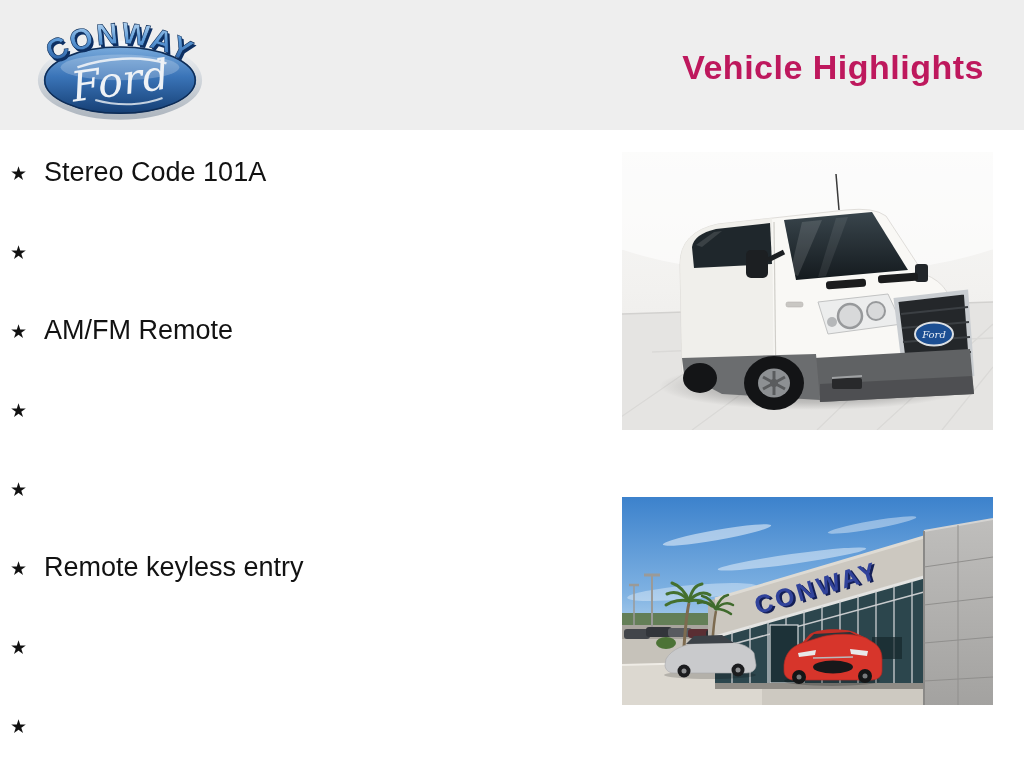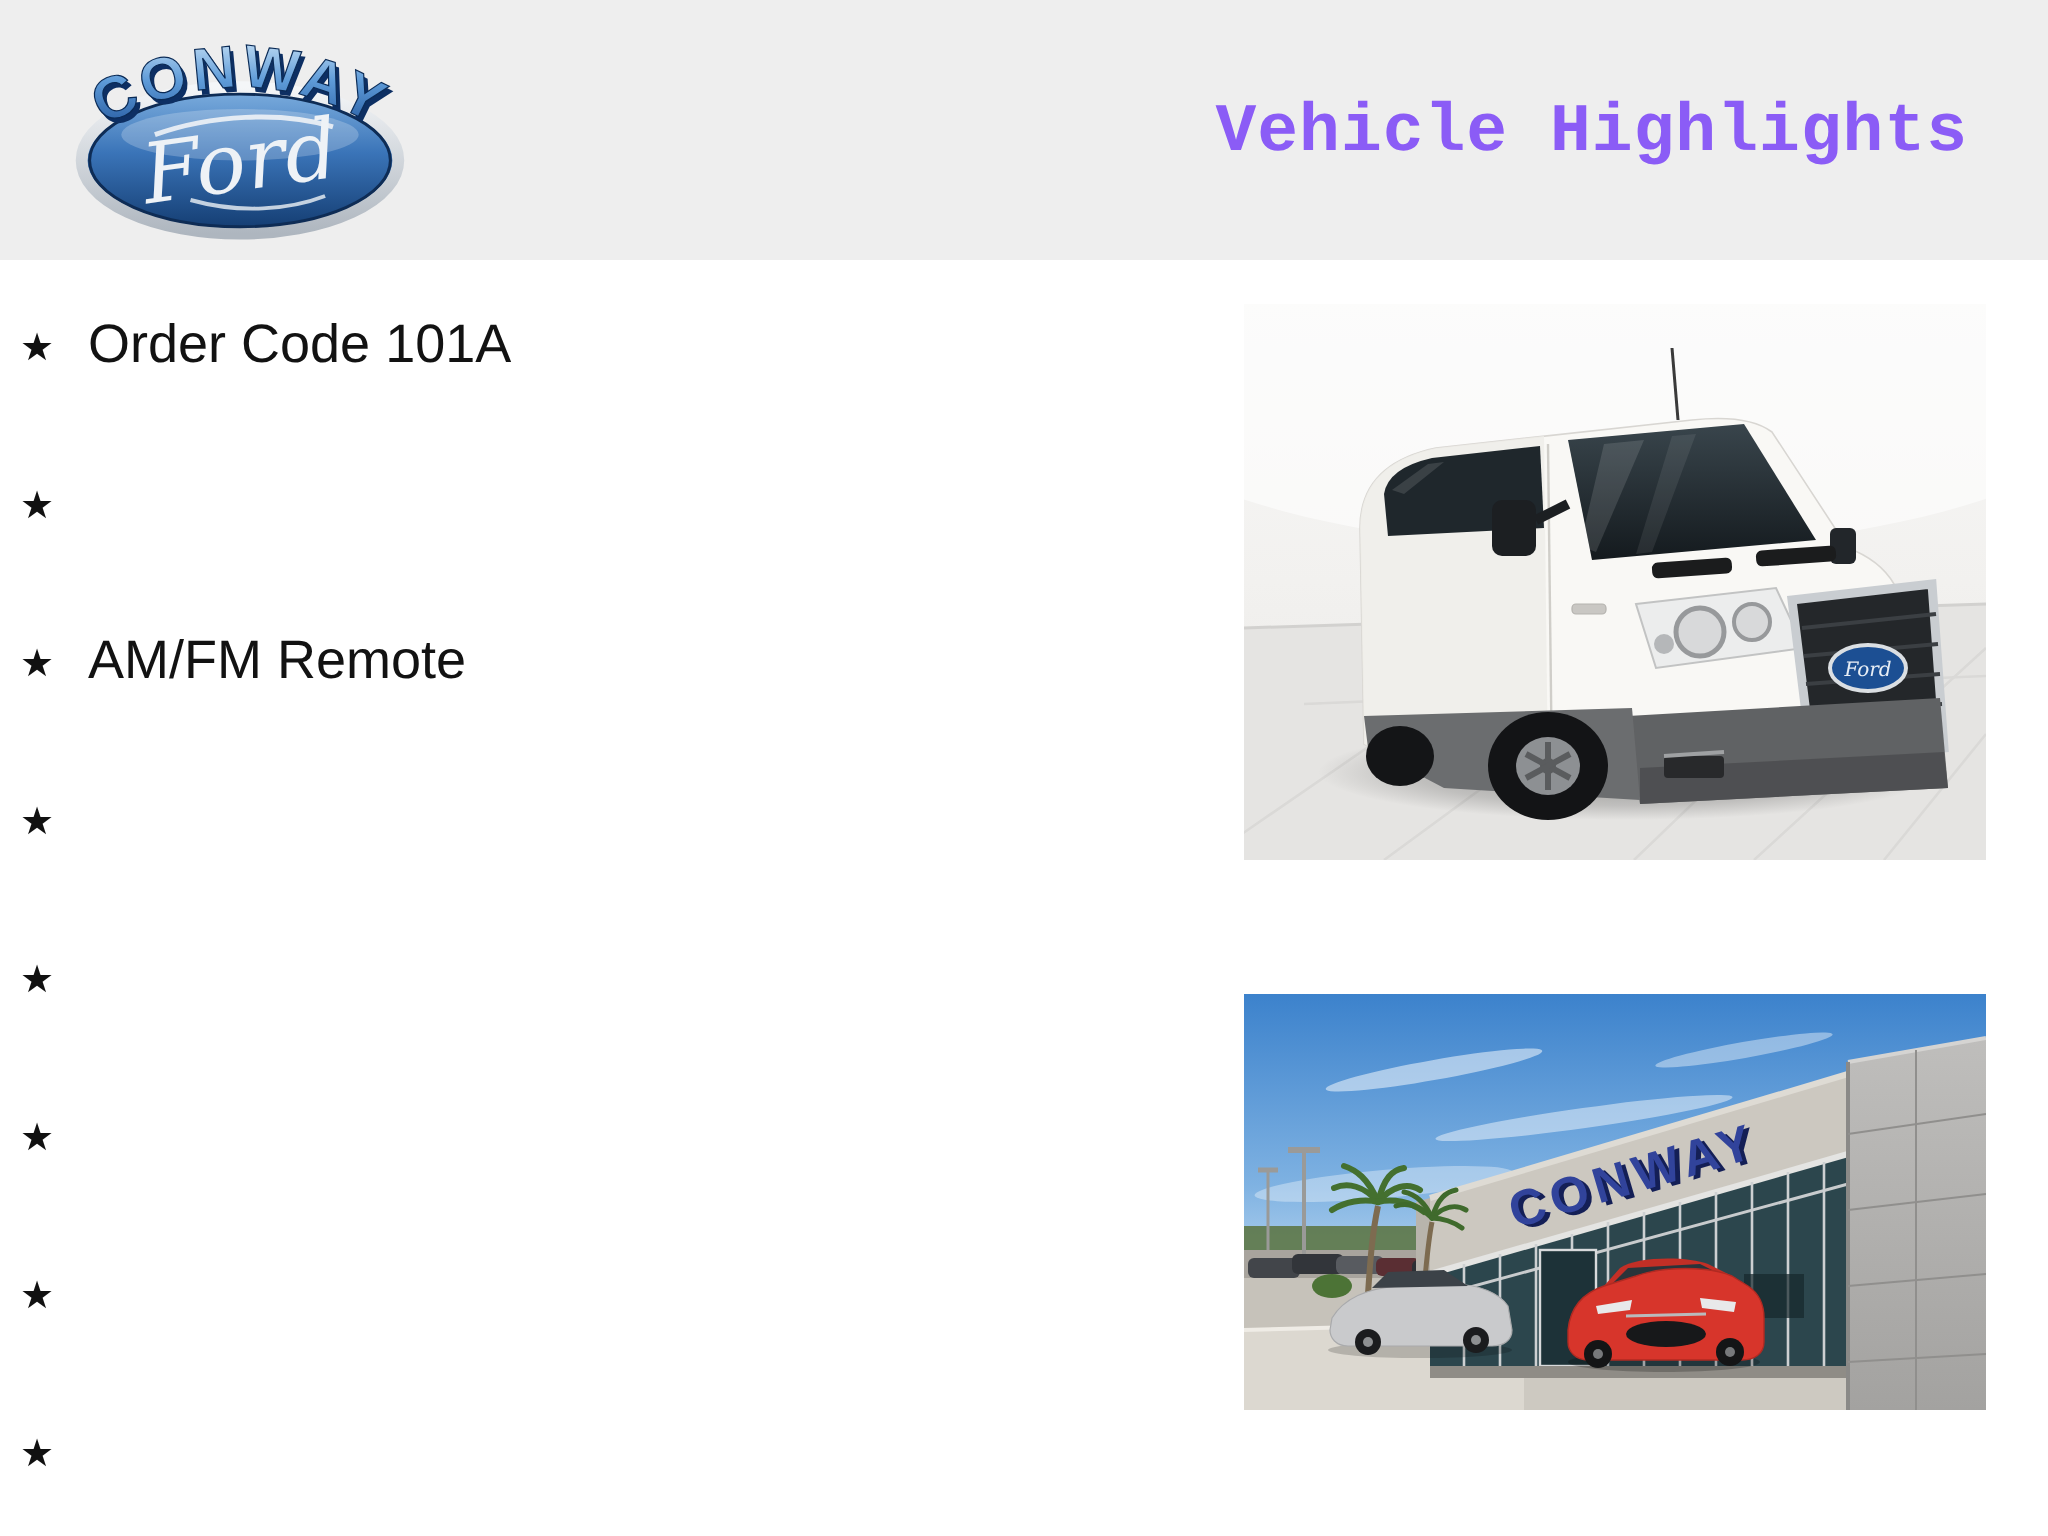--- a/index.html
+++ b/index.html
@@ -8,23 +8,22 @@
     background:#ffffff;font-family:"Liberation Sans",sans-serif;
   }
   
   .header{
     position:absolute;left:0;top:0;width:1024px;height:130px;
     background:#eeeeee;
   }
   .logo{position:absolute;left:26px;top:6px;width:188px;height:116px;}
   .page-title{
     position:absolute;right:40px;top:48px;margin:0;
-    font-size:34px;font-weight:bold;color:#8b5cf6;letter-spacing:0.5px;
+    font-size:34px;font-weight:bold;color:#be185d;letter-spacing:0.5px;
     white-space:nowrap;
-    font-family:Liberation Mono, monospace;
   }
   
   .features{
     list-style:none;margin:0;padding:0;
     position:absolute;left:10px;top:133px;width:560px;
   }
   .features li{
     height:79px;display:flex;align-items:center;
     font-size:27px;color:#121212;
   }
@@ -85,37 +84,38 @@
         </g>
       </svg>
     </div>
 
     <h1 class="page-title">Vehicle Highlights</h1>
   </div>
 
   <ul class="features">
     <li>
       <span class="star">★</span>
-      <span>Order Code 101A</span>
+      <span>Stereo Code 101A</span>
     </li>
     <li>
       <span class="star">★</span>
     </li>
     <li>
       <span class="star">★</span>
       <span>AM/FM Remote</span>
     </li>
     <li>
       <span class="star">★</span>
     </li>
     <li>
       <span class="star">★</span>
     </li>
     <li>
       <span class="star">★</span>
+      <span>Remote keyless entry</span>
     </li>
     <li>
       <span class="star">★</span>
     </li>
     <li>
       <span class="star">★</span>
     </li>
   </ul>
 
   <figure class="photo photo-van" style="margin:0;">

